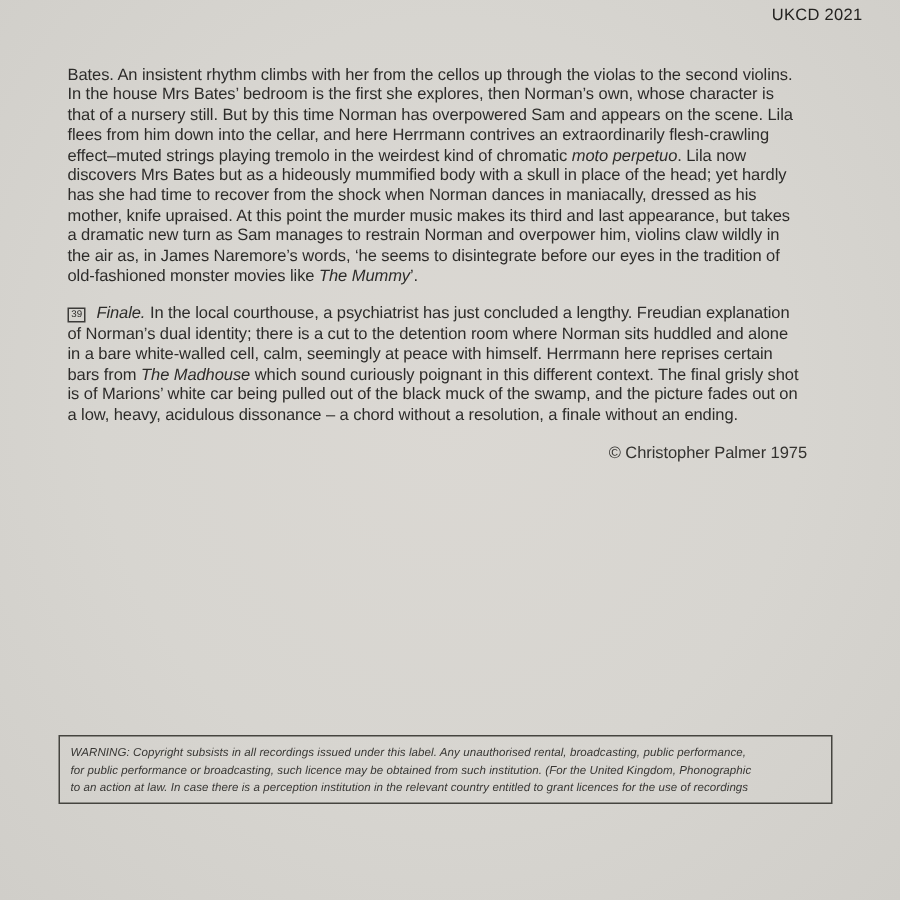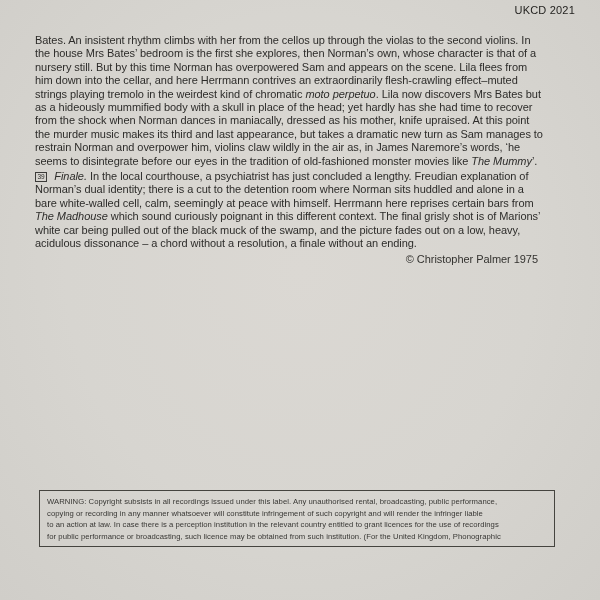--- a/index.html
+++ b/index.html
@@ -21,21 +21,21 @@
   }
   .notes{
     position:absolute;
     top:32px;left:33px;
     width:513px;
     font-size:11px;
     line-height:13.4px;
     letter-spacing:-0.05px;
     text-align:left;
   }
-  .notes p{margin:2px;padding:0;}
+  .notes p{margin:12px;padding:0;}
   .seg-italic{font-style:italic;}
   .track-box{
     display:inline-block;
     border:1px solid #3c3b39;
     font-size:6.5px;
     line-height:7.5px;
     padding:0 1.5px;
     vertical-align:1px;
     margin-right:4px;
     letter-spacing:0;
@@ -46,20 +46,21 @@
     padding-right:8px;
     color:#33322f;
   }
   .warning{
     position:absolute;
     left:39px;top:490px;
     width:501px;
     border:1px solid #45443f;
     padding:5px 6px 4px 7px;
     background:transparent;
+    font-style:italic;
   }
   .warning .wline{
     font-size:7.7px;
     line-height:11.5px;
     letter-spacing:0.05px;
     white-space:nowrap;
     color:#383734;
   }
 </style>
 </head>
@@ -73,19 +74,18 @@
     <div id="paragraphs">
         <p><span>Bates. An insistent rhythm climbs with her from the cellos up through the violas to the second violins. In the house Mrs Bates’ bedroom is the first she explores, then Norman’s own, whose character is that of a nursery still. But by this time Norman has overpowered Sam and appears on the scene. Lila flees from him down into the cellar, and here Herrmann contrives an extraordinarily flesh-crawling effect–muted strings playing tremolo in the weirdest kind of chromatic </span><span class="seg-italic">moto perpetuo</span><span>. Lila now discovers Mrs Bates but as a hideously mummified body with a skull in place of the head; yet hardly has she had time to recover from the shock when Norman dances in maniacally, dressed as his mother, knife upraised. At this point the murder music makes its third and last appearance, but takes a dramatic new turn as Sam manages to restrain Norman and overpower him, violins claw wildly in the air as, in James Naremore’s words, ‘he seems to disintegrate before our eyes in the tradition of old-fashioned monster movies like </span><span class="seg-italic">The Mummy</span><span>’.</span></p>
         <p><span class="track-box">39</span> <span class="seg-italic">Finale.</span><span> In the local courthouse, a psychiatrist has just concluded a lengthy. Freudian explanation of Norman’s dual identity; there is a cut to the detention room where Norman sits huddled and alone in a bare white-walled cell, calm, seemingly at peace with himself. Herrmann here reprises certain bars from </span><span class="seg-italic">The Madhouse</span><span> which sound curiously poignant in this different context. The final grisly shot is of Marions’ white car being pulled out of the black muck of the swamp, and the picture fades out on a low, heavy, acidulous dissonance – a chord without a resolution, a finale without an ending.</span></p>
       </div>
     <div class="copyright">© Christopher Palmer 1975</div>
   </div>
 
   <div class="warning">
     <div id="warning-lines">
         <div class="wline">WARNING: Copyright subsists in all recordings issued under this label. Any unauthorised rental, broadcasting, public performance,</div>
-        <div class="wline">copying or recording in any manner whatsoever will constitute infringement of such copyright and will render the infringer liable</div>
+        <div class="wline">for public performance or broadcasting, such licence may be obtained from such institution. (For the United Kingdom, Phonographic</div>
         <div class="wline">to an action at law. In case there is a perception institution in the relevant country entitled to grant licences for the use of recordings</div>
-        <div class="wline">for public performance or broadcasting, such licence may be obtained from such institution. (For the United Kingdom, Phonographic</div>
       </div>
   </div>
 
 </div>
 
 </body></html>

